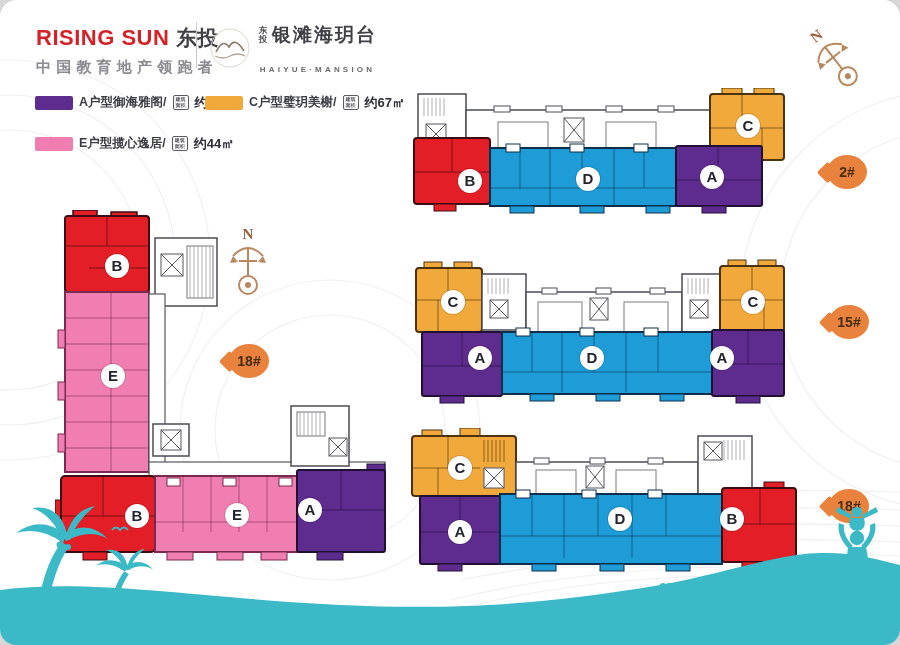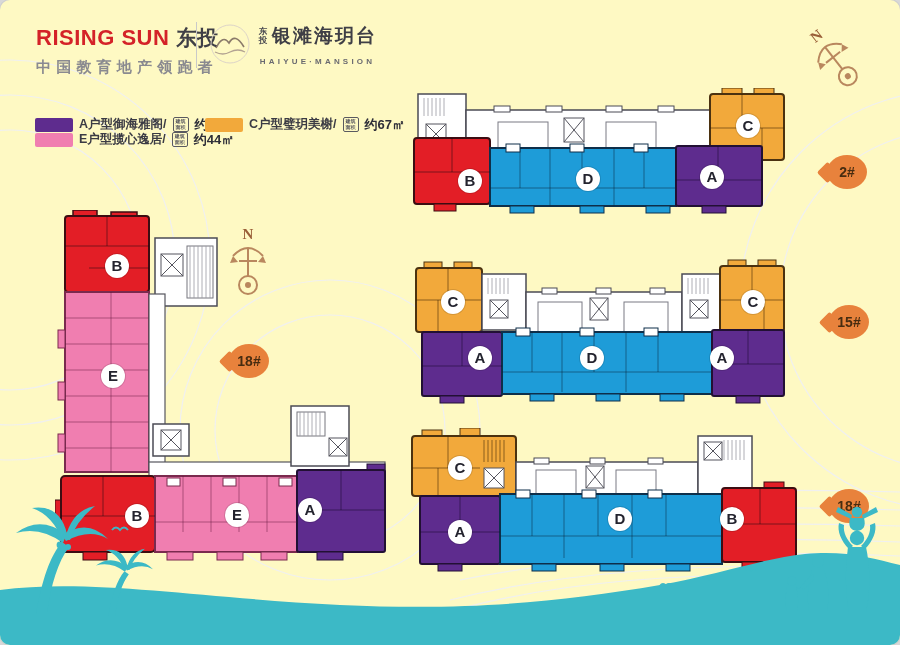--- a/index.html
+++ b/index.html
@@ -1,38 +1,38 @@
 <!DOCTYPE html>
 <html><head>
 <meta charset="utf-8">
 <style>
   html,body{margin:0;padding:0;background:#d8d8d8;}
   *{box-sizing:border-box;}
   body{font-family:"Liberation Sans","DejaVu Sans",sans-serif;}
-  .card{position:relative;width:900px;height:645px;margin:0 auto;background:#fef9c3;
-        border-radius:10px;overflow:hidden;box-shadow:0 0 0 1px #cfcfcf;}
+  .card{position:relative;width:900px;height:645px;margin:0 auto;background:#ffffff;
+        border-radius:16px;overflow:hidden;box-shadow:0 0 0 1px #cfcfcf;}
   svg{display:block;}
   .abs{position:absolute;}
 
   
   .brand-line{display:flex;align-items:baseline;gap:7px;}
   .brand-en{color:#d42228;font-size:22px;font-weight:800;letter-spacing:.5px;}
   .brand-cn{color:#3f3f46;font-size:21px;font-weight:700;}
   .tagline{margin-top:6px;font-size:15px;font-weight:700;color:#8a8a90;letter-spacing:5.2px;}
   .divider{position:absolute;left:196px;top:22px;width:1px;height:46px;background:#c9c9c9;}
   .project{display:flex;align-items:center;gap:6px;}
   .proj-text{text-align:center;}
   .proj-line{display:flex;align-items:center;gap:4px;}
   .proj-prefix{display:inline-block;width:10px;font-size:8.5px;line-height:9px;color:#4a4a50;font-weight:700;}
   .proj-name{font-size:19px;font-weight:700;color:#3f3f46;letter-spacing:2px;}
-  .proj-en{margin-top:8px;font-size:8px;letter-spacing:3.2px;color:#6a6a70;font-weight:600;}
+  .proj-en{margin-top:17px;font-size:8px;letter-spacing:3.2px;color:#6a6a70;font-weight:600;}
 
   
-  .legend{position:absolute;left:35px;top:117px;display:grid;
-          grid-template-columns:170px 210px;row-gap:0;}
+  .legend{position:absolute;left:35px;top:95px;display:grid;
+          grid-template-columns:170px 210px;row-gap:26px;}
   .legend-item{display:flex;align-items:center;gap:6px;height:15px;}
   .swatch{width:38px;height:14px;border-radius:2px;flex:none;}
   .l-label{font-size:12.5px;font-weight:700;color:#3b3b44;white-space:nowrap;}
   .area-badge{border:1px solid #5a5a60;border-radius:2px;padding:1px 2px;
               font-size:5px;line-height:5.5px;color:#5a5a60;font-weight:700;text-align:center;flex:none;}
   .l-area{font-size:13px;font-weight:800;color:#2e2e38;white-space:nowrap;}
 
   
   .bwrap{position:absolute;}
   .badge{position:absolute;width:24px;height:24px;border-radius:50%;background:#fff;

